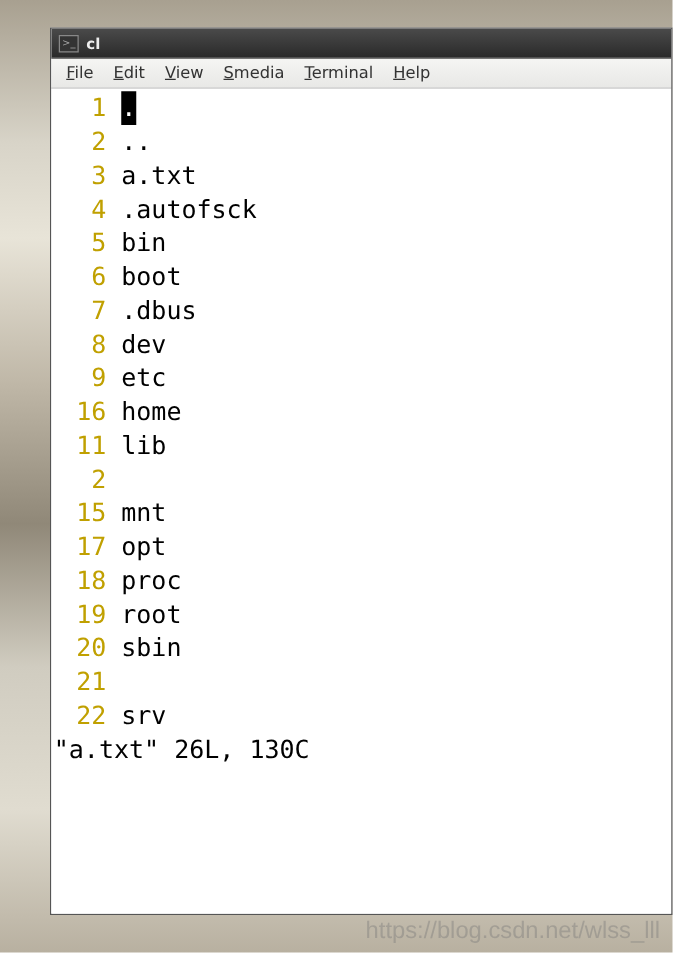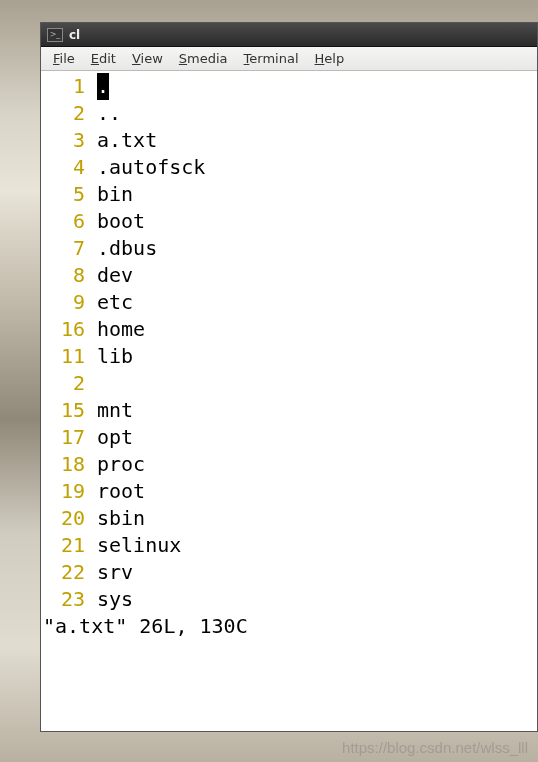--- a/index.html
+++ b/index.html
@@ -118,21 +118,21 @@
     
     .status-line {
       white-space: pre;
       padding-left: 2px;
     }
     
     .watermark {
       position: absolute;
       bottom: 6px;
       right: 10px;
-      font-size: 15px;
+      font-size: 19px;
       color: rgba(120, 120, 120, 0.4);
       font-family: sans-serif;
       text-align: center;
     }
   </style>
 </head>
 <body>
 
 <div class="window">
 
@@ -163,21 +163,20 @@
       <div class="line"><span class="lineno">8</span><span class="content">dev</span></div>
       <div class="line"><span class="lineno">9</span><span class="content">etc</span></div>
       <div class="line"><span class="lineno">16</span><span class="content">home</span></div>
       <div class="line"><span class="lineno">11</span><span class="content">lib</span></div>
       <div class="line"><span class="lineno">2</span></div>
       <div class="line"><span class="lineno">15</span><span class="content">mnt</span></div>
       <div class="line"><span class="lineno">17</span><span class="content">opt</span></div>
       <div class="line"><span class="lineno">18</span><span class="content">proc</span></div>
       <div class="line"><span class="lineno">19</span><span class="content">root</span></div>
       <div class="line"><span class="lineno">20</span><span class="content">sbin</span></div>
-      <div class="line"><span class="lineno">21</span><span class="content">selinux</span></div>
+      <div class="line"><span class="lineno">21</span></div>
       <div class="line"><span class="lineno">22</span><span class="content">srv</span></div>
-      <div class="line"><span class="lineno">23</span><span class="content">sys</span></div>
       <div class="status-line">"a.txt" 26L, 130C</div>
     </div>
 
 </div>
 
 <div class="watermark">https://blog.csdn.net/wlss_lll</div>
 
 </body></html>

